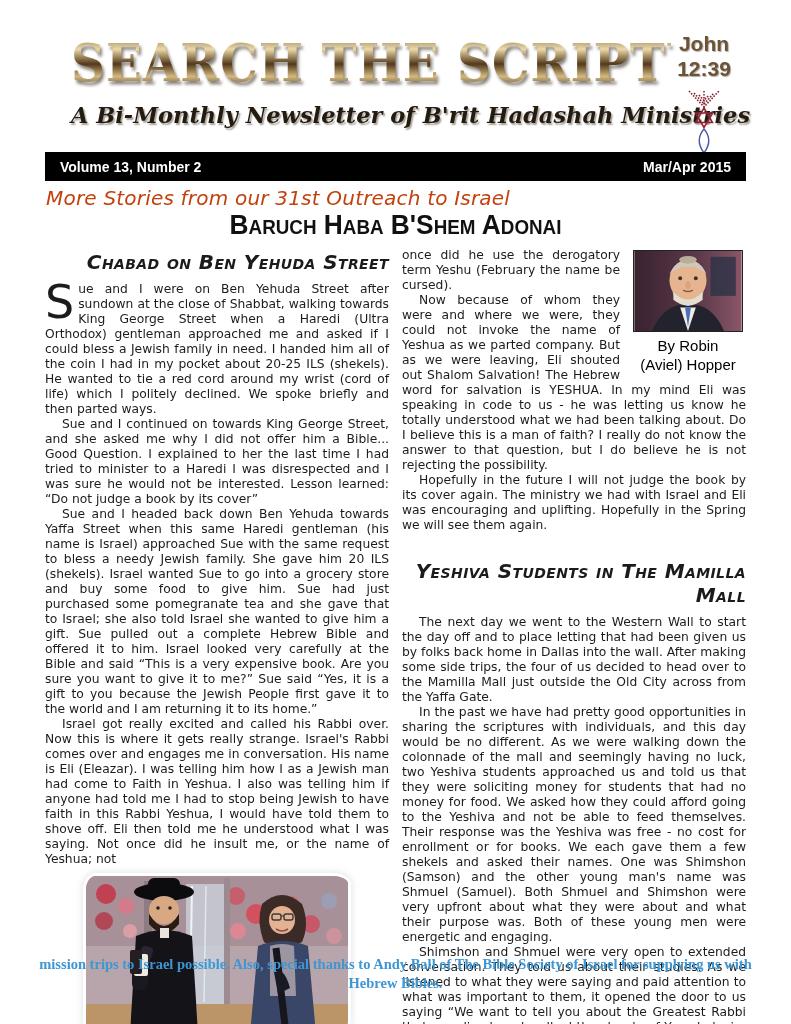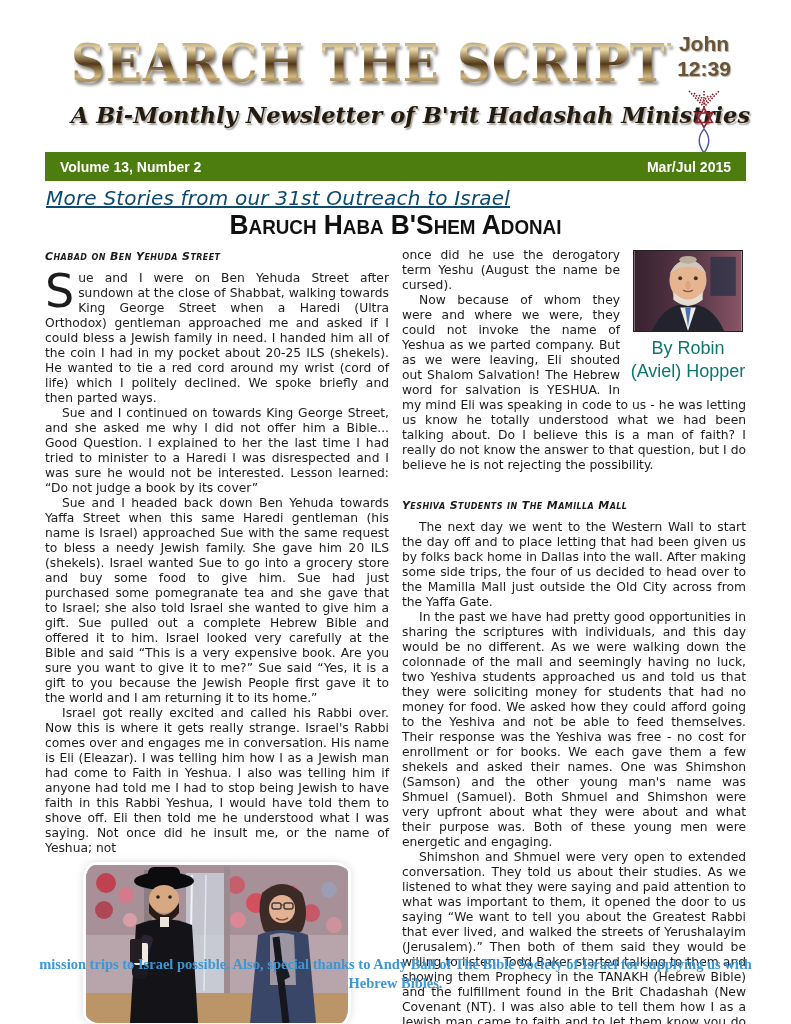--- a/index.html
+++ b/index.html
@@ -61,42 +61,42 @@
     color: #111; transform: scaleX(0.94);
   }
 
   
   .columns {
     position: absolute; top: 248px; left: 45px; width: 701px;
     display: flex; gap: 13px;
   }
   .col { width: 344px; }
   .col h2 {
-    text-align: left;
+    text-align: right;
     font-family: "DejaVu Sans", sans-serif;
     font-style: italic; font-weight: bold; font-variant: small-caps;
-    font-size: 11px; letter-spacing: 0.4px; color: #1b1b1b;
+    font-size: 20px; letter-spacing: 0.4px; color: #1b1b1b;
     margin: 2px 0 8px 0;
   }
   .col p {
     font-size: 12.3px; line-height: 1.22; text-align: justify;
     color: #1c1c1c; text-indent: 17px;
   }
   .col p.no-indent { text-indent: 0; }
   .dropcap {
     float: left; font-size: 46px; line-height: 34px;
     padding: 3px 4px 0 0; color: #1c1c1c;
   }
 
   
   .author-fig { float: right; width: 116px; margin: 2px 0 4px 10px; text-align: center; }
   .author-photo { width: 110px; height: 82px; border: 1px solid #222; display: block; margin: 0 auto; }
   .author-cap {
-    font-family: "Liberation Sans", sans-serif; font-size: 18px; line-height: 1.25;
-    color: #0f766e; margin-top: 5px;
+    font-family: "Liberation Sans", sans-serif; font-size: 15px; line-height: 1.25;
+    color: #000000; margin-top: 5px;
   }
 
   
   .main-fig { margin-top: 9px; text-align: center; }
   .main-photo {
     width: 262px; height: 158px; display: inline-block;
     border-radius: 10px 16px 8px 14px / 14px 8px 16px 10px;
     overflow: hidden;
     box-shadow: 0 0 0 3px #fff, 0 0 6px 4px rgba(150,150,170,0.25);
   }
@@ -133,26 +133,26 @@
         <g stroke="#8b2333" stroke-width="1.5" fill="none">
           <path d="M21,20 L29.5,34.5 L12.5,34.5 Z"></path>
           <path d="M21,39.5 L12.5,25 L29.5,25 Z"></path>
         </g>
 
         <path d="M21,41 Q30.5,52 21,65 Q11.5,52 21,41 Z" stroke="#4a56a6" stroke-width="1.4" fill="none"></path>
       </svg>
     </div>
   </div>
 
-  <div class="issue-bar" style="background:#4d7c0f;">
+  <div class="issue-bar" style="background:#000000;">
     <span>Volume 13, Number 2</span>
-    <span>Mar/Jul 2015</span>
-  </div>
-
-  <div class="kicker" style="color:#0c4a6e;text-decoration:underline;">More Stories from our 31st Outreach to Israel</div>
+    <span>Mar/Apr 2015</span>
+  </div>
+
+  <div class="kicker" style="color:#c2410c;">More Stories from our 31st Outreach to Israel</div>
   <div class="headline">Baruch Haba B'Shem Adonai</div>
 
   <div class="columns">
 
     <div class="col">
       <h2>Chabad on Ben Yehuda Street</h2>
       <p class="no-indent"><span class="dropcap">S</span><span>ue and I were on Ben Yehuda Street after sundown at the close of Shabbat, walking towards King George Street when a Haredi (Ultra Orthodox) gentleman approached me and asked if I could bless a Jewish family in need. I handed him all of the coin I had in my pocket about 20-25 ILS (shekels). He wanted to tie a red cord around my wrist (cord of life) which I politely declined. We spoke briefly and then parted ways.</span></p>
       <p>Sue and I continued on towards King George Street, and she asked me why I did not offer him a Bible... Good Question. I explained to her the last time I had tried to minister to a Haredi I was disrespected and I was sure he would not be interested. Lesson learned: “Do not judge a book by its cover”</p>
       <p>Sue and I headed back down Ben Yehuda towards Yaffa Street when this same Haredi gentleman (his name is Israel) approached Sue with the same request to bless a needy Jewish family. She gave him 20 ILS (shekels). Israel wanted Sue to go into a grocery store and buy some food to give him. Sue had just purchased some pomegranate tea and she gave that to Israel; she also told Israel she wanted to give him a gift. Sue pulled out a complete Hebrew Bible and offered it to him. Israel looked very carefully at the Bible and said “This is a very expensive book. Are you sure you want to give it to me?” Sue said “Yes, it is a gift to you because the Jewish People first gave it to the world and I am returning it to its home.”</p>
       <p>Israel got really excited and called his Rabbi over. Now this is where it gets really strange. Israel's Rabbi comes over and engages me in conversation. His name is Eli (Eleazar). I was telling him how I as a Jewish man had come to Faith in Yeshua. I also was telling him if anyone had told me I had to stop being Jewish to have faith in this Rabbi Yeshua, I would have told them to shove off. Eli then told me he understood what I was saying. Not once did he insult me, or the name of Yeshua; not</p>
@@ -241,22 +241,23 @@
             <circle cx="63" cy="28" r="2" fill="#3a342c"></circle>
           <path d="M50,40 Q55,43 60,40" stroke="#8a5a46" stroke-width="1.5" fill="none"></path>
           <ellipse cx="55" cy="35" rx="2.6" ry="4" fill="#d9a47e"></ellipse>
         </svg>
         <div class="author-cap">
           <div>By Robin</div>
           <div>(Aviel) Hopper</div>
         </div>
       </figure>
 
-      <p class="no-indent">once did he use the derogatory term Yeshu (August the name be cursed).</p>
+      <p class="no-indent">once did he use the derogatory term Yeshu (February the name be cursed).</p>
       <p>Now because of whom they were and where we were, they could not invoke the name of Yeshua as we parted company. But as we were leaving, Eli shouted out Shalom Salvation! The Hebrew word for salvation is YESHUA. In my mind Eli was speaking in code to us - he was letting us know he totally understood what we had been talking about. Do I believe this is a man of faith? I really do not know the answer to that question, but I do believe he is not rejecting the possibility.</p>
+      <p>Hopefully in the future I will not judge the book by its cover again. The ministry we had with Israel and Eli was encouraging and uplifting. Hopefully in the Spring we will see them again.</p>
 
       <h2 style="margin-top:26px;">Yeshiva Students in The Mamilla Mall</h2>
       <p>The next day we went to the Western Wall to start the day off and to place letting that had been given us by folks back home in Dallas into the wall. After making some side trips, the four of us decided to head over to the Mamilla Mall just outside the Old City across from the Yaffa Gate.</p>
       <p>In the past we have had pretty good opportunities in sharing the scriptures with individuals, and this day would be no different. As we were walking down the colonnade of the mall and seemingly having no luck, two Yeshiva students approached us and told us that they were soliciting money for students that had no money for food. We asked how they could afford going to the Yeshiva and not be able to feed themselves. Their response was the Yeshiva was free - no cost for enrollment or for books. We each gave them a few shekels and asked their names. One was Shimshon (Samson) and the other young man's name was Shmuel (Samuel). Both Shmuel and Shimshon were very upfront about what they were about and what their purpose was. Both of these young men were energetic and engaging.</p>
       <p>Shimshon and Shmuel were very open to extended conversation. They told us about their studies. As we listened to what they were saying and paid attention to what was important to them, it opened the door to us saying “We want to tell you about the Greatest Rabbi that ever lived, and walked the streets of Yerushalayim (Jerusalem).” Then both of them said they would be willing to listen. Todd Baker started talking to them and showing them Prophecy in the TANAKH (Hebrew Bible) and the fulfillment found in the Brit Chadashah (New Covenant (NT). I was also able to tell them how I as a Jewish man came to faith and to let them know you do not have to stop being a Jew when you come to faith. I told them that if I had had to change my identity as a Jew when I came to faith</p>
 
     </div>
   </div>
 
   <div class="footer" style="color:#3e96d3;">

